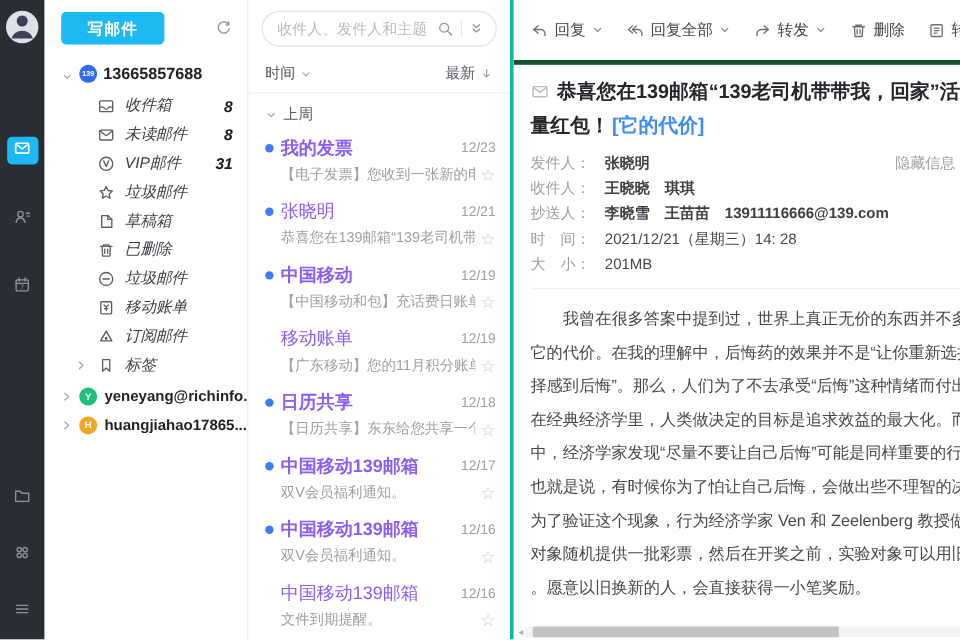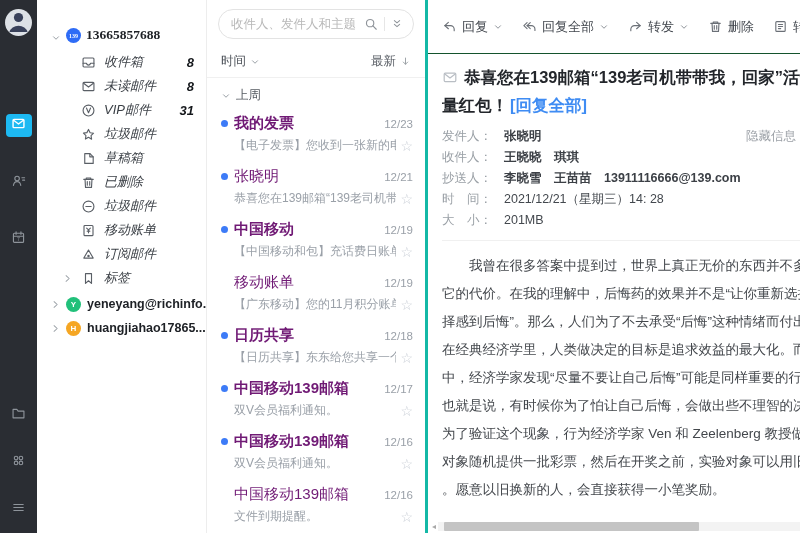--- a/index.html
+++ b/index.html
@@ -19,21 +19,21 @@
   .rail-spacer { flex:1; }
   .rail-bottom { display:flex; flex-direction:column; align-items:center; gap:24px; }
 
   
   .sidebar { width:170px; border-right:1px solid #ededed; flex-shrink:0; padding-top:10px; }
   .compose-row { display:flex; align-items:center; justify-content:space-between; padding:0 12px 0 14px; }
   .compose-btn { width:86px; height:27px; background:#1db9f2; border:none; border-radius:4px;
           color:#fff; font-size:13px; font-weight:bold; letter-spacing:1px; }
   .refresh { color:#8a8f96; display:flex; }
   .account-row { display:flex; align-items:flex-end; gap:5px; padding:17px 0 7px 14px;
-          font-size:13.5px; font-weight:bold; color:#1d2025;font-family:Liberation Serif, serif; }
+          font-size:13.5px; font-weight:bold; color:#1d2025; }
   .acct-badge { width:15px; height:15px; border-radius:50%; background:#2e6cf6; color:#fff;
           font-size:6px; font-weight:bold; display:flex; align-items:center; justify-content:center; flex-shrink:0; }
   .chev { color:#9aa0a6; display:flex; }
   .folder-list { font-size:13px; color:#3a3f45;font-style:italic; }
   .folder-item { display:flex; align-items:center; height:24px; padding-left:40px; gap:8px; cursor:default; }
   .folder-item .left-chev { margin-left:-14px; color:#9aa0a6; display:flex; width:10px; }
   .folder-item .ficon { display:flex; color:#5a5f66; }
   .folder-item .flabel { white-space:nowrap; }
   .folder-item .count { margin-left:auto; padding-right:12px; font-weight:bold; color:#15181c; }
   .folder-item .plus { margin-left:auto; padding-right:12px; color:#6b7077; display:flex; }
@@ -57,31 +57,31 @@
   .search-sep { width:1px; height:14px; background:#e6e6e6; }
   .sort-row { display:flex; align-items:center; justify-content:space-between; padding:6px 14px 7px;
           font-size:12.5px; color:#4c5158; border-bottom:1px solid #f0f0f0; }
   .sort-left, .sort-right { display:flex; align-items:center; gap:4px; }
   .sort-right { color:#5a5f66; }
   .group-row { display:flex; align-items:center; gap:5px; padding:9px 14px 3px; font-size:12.5px; color:#565b62; }
   .email-list { flex:1; overflow:hidden; }
   .email-item { padding:7px 12px 0 14px; height:53px; }
   .em-row1 { display:flex; align-items:center; gap:6px; }
   .em-dot { width:7px; height:7px; border-radius:50%; background:#3d7bf7; flex-shrink:0; }
-  .em-sender { font-size:15px; color:#701a75; flex:1; white-space:nowrap; overflow:hidden; }
+  .em-sender { font-size:15px; color:#8b5cf6; flex:1; white-space:nowrap; overflow:hidden; }
   .email-item .bold { font-weight:bold; }
   .em-date { font-size:11.5px; color:#9aa0a8; flex-shrink:0; }
   .em-row2 { display:flex; align-items:center; margin-top:4px; padding-left:13px; }
   .em-snippet { flex:1; font-size:12px; color:#9aa0a8; white-space:nowrap; overflow:hidden; }
   .em-star { color:#c9ced6; font-size:14px; line-height:1; margin-left:4px; }
 
   
   .reader { flex:1; display:flex; flex-direction:column; overflow:hidden; position:relative; }
   .toolbar { height:54px; flex-shrink:0; display:flex; align-items:center; gap:19px;
-          padding:0 10px 0 14px; border-bottom:1px solid #14532d; font-size:13px; color:#42474e; }
+          padding:0 10px 0 14px; border-bottom:4px solid #14532d; font-size:13px; color:#42474e; }
   .tb-btn { display:flex; align-items:center; gap:5px; white-space:nowrap; }
   .tb-btn .ticon { display:flex; color:#6b7077; }
   .tb-btn .tcaret { display:flex; color:#8f949a; }
   .tb-spacer { flex:1; }
   .mail-view { flex:1; padding:9px 0 0 14px; overflow:hidden; }
   .subject-line { font-size:16.5px; font-weight:bold; color:#23262b; line-height:28px; white-space:nowrap; }
   .subject-line .mail-flag { display:inline-flex; vertical-align:-2px; margin-right:6px; color:#b9bec4; }
   .edit-link { color:#3f8cf3; margin-left:2px; }
   .meta { margin-top:7px; font-size:12.5px; line-height:21px; }
   .meta-row { display:flex; white-space:nowrap; }
@@ -149,20 +149,29 @@
         </div>
       <div class="rail-btn">
           <span><svg width="15" height="15" viewBox="0 0 16 16" fill="none" stroke="currentColor" stroke-width="1.2" stroke-linecap="round" stroke-linejoin="round">
               <path d="M3 4.8h10M3 8h10M3 11.2h10"></path>
             </svg></span>
         </div>
     </div>
   </div>
 
   <div class="sidebar">
+    <div class="compose-row">
+      <button class="compose-btn">写邮件</button>
+      <span class="refresh">
+          <svg width="15" height="15" viewBox="0 0 16 16" fill="none" stroke="currentColor" stroke-width="1.2" stroke-linecap="round" stroke-linejoin="round">
+            <path d="M12.9 8.6A5 5 0 1111.8 4"></path>
+            <path d="M12.2 2.4l.4 2.4-2.4.4"></path>
+          </svg>
+        </span>
+    </div>
     <div class="account-row">
       <span class="chev">
           <svg width="10" height="10" viewBox="0 0 16 16" fill="none" stroke="currentColor" stroke-width="1.6" stroke-linecap="round" stroke-linejoin="round">
             <path d="M4 6l4 4 4-4"></path>
           </svg>
         </span>
       <span class="acct-badge">139</span>
       <span>13665857688</span>
     </div>
     <div class="folder-list">
@@ -577,21 +586,21 @@
     <div class="mail-view">
       <div class="subject-line">
         <span class="mail-flag">
             <svg width="16" height="16" viewBox="0 0 16 16" fill="none" stroke="currentColor" stroke-width="1.2" stroke-linecap="round" stroke-linejoin="round">
               <rect x="2.2" y="4.2" width="11.6" height="8.4" rx="1"></rect>
               <path d="M2.8 5L8 9l5.2-4"></path>
             </svg>
           </span><span>恭喜您在139邮箱“139老司机带带我，回家”活动抽中500M流</span>
       </div>
       <div class="subject-line">
-        <span>量红包！</span><span class="edit-link">[回复全部]</span>
+        <span>量红包！</span><span class="edit-link">[它的代价]</span>
       </div>
       <div class="meta">
 
           <div class="meta-row">
             <span class="meta-label">发件人：</span>
             <span class="meta-value">张晓明</span>
             <span class="hide-link">隐藏信息</span>
           </div>
 
           <div class="meta-row">

